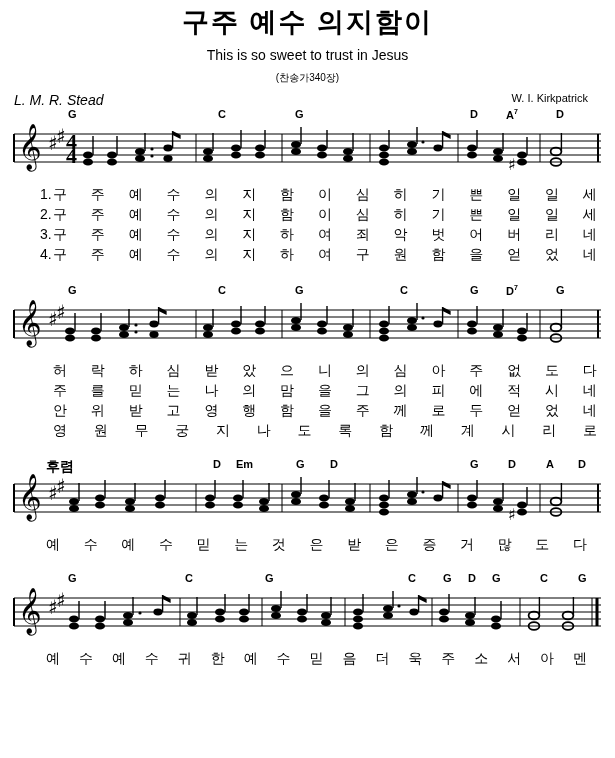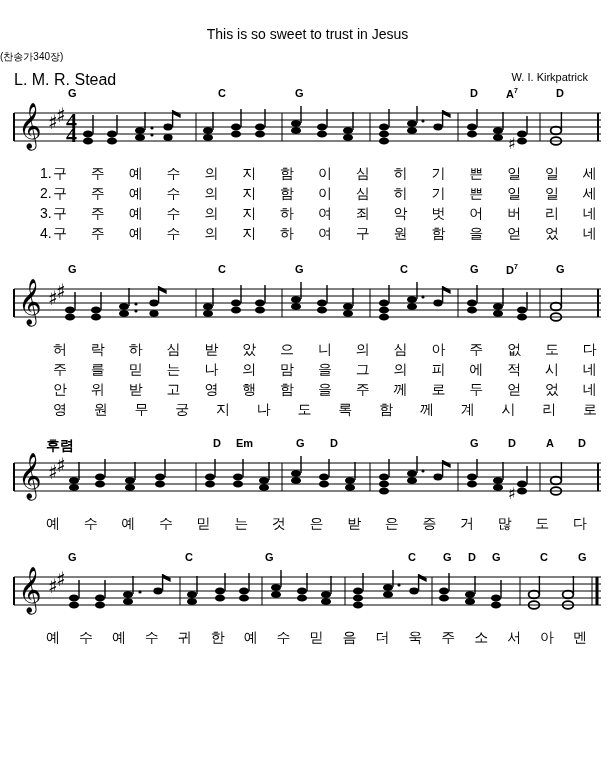--- a/index.html
+++ b/index.html
@@ -26,37 +26,38 @@
     text-align: center;
     font-size: 27px;
     font-weight: bold;
     letter-spacing: 2px;
     margin-top: 8px;
     line-height: 1.1;
   }
   .subtitle {
     text-align: center;
     font-size: 14px;
-    margin-top: 26px;
+    margin-top: 9px;
   }
   .hymn-no {
-    text-align: left;
+    text-align: center;
     font-size: 10px;
     margin-top: 8px;
   }
   .credits {
     position: relative;
     height: 16px;
     margin-top: 7px;
   }
   .credit-left {
     position: absolute;
     left: 14px;
     top: 0;
-    font-size: 16px;
+    font-size: 14px;
+    font-style: italic;
   }
   .credit-right {
     position: absolute;
     right: 27px;
     top: 0;
     font-size: 11px;
   }
 
   
   .system {
@@ -113,20 +114,21 @@
   .lyrics.single {
     padding-left: 46px;
     padding-right: 28px;
   }
 </style>
 </head>
 <body>
 
 <div class="sheet">
 
+  <div class="title">구주 예수 의지함이</div>
   <div class="subtitle">This is so sweet to trust in Jesus</div>
   <div class="hymn-no">(찬송가340장)</div>
 
   <div class="credits">
     <div class="credit-left">L. M. R. Stead</div>
     <div class="credit-right">W. I. Kirkpatrick</div>
   </div>
 
   <div class="system">
     <div class="chords">

